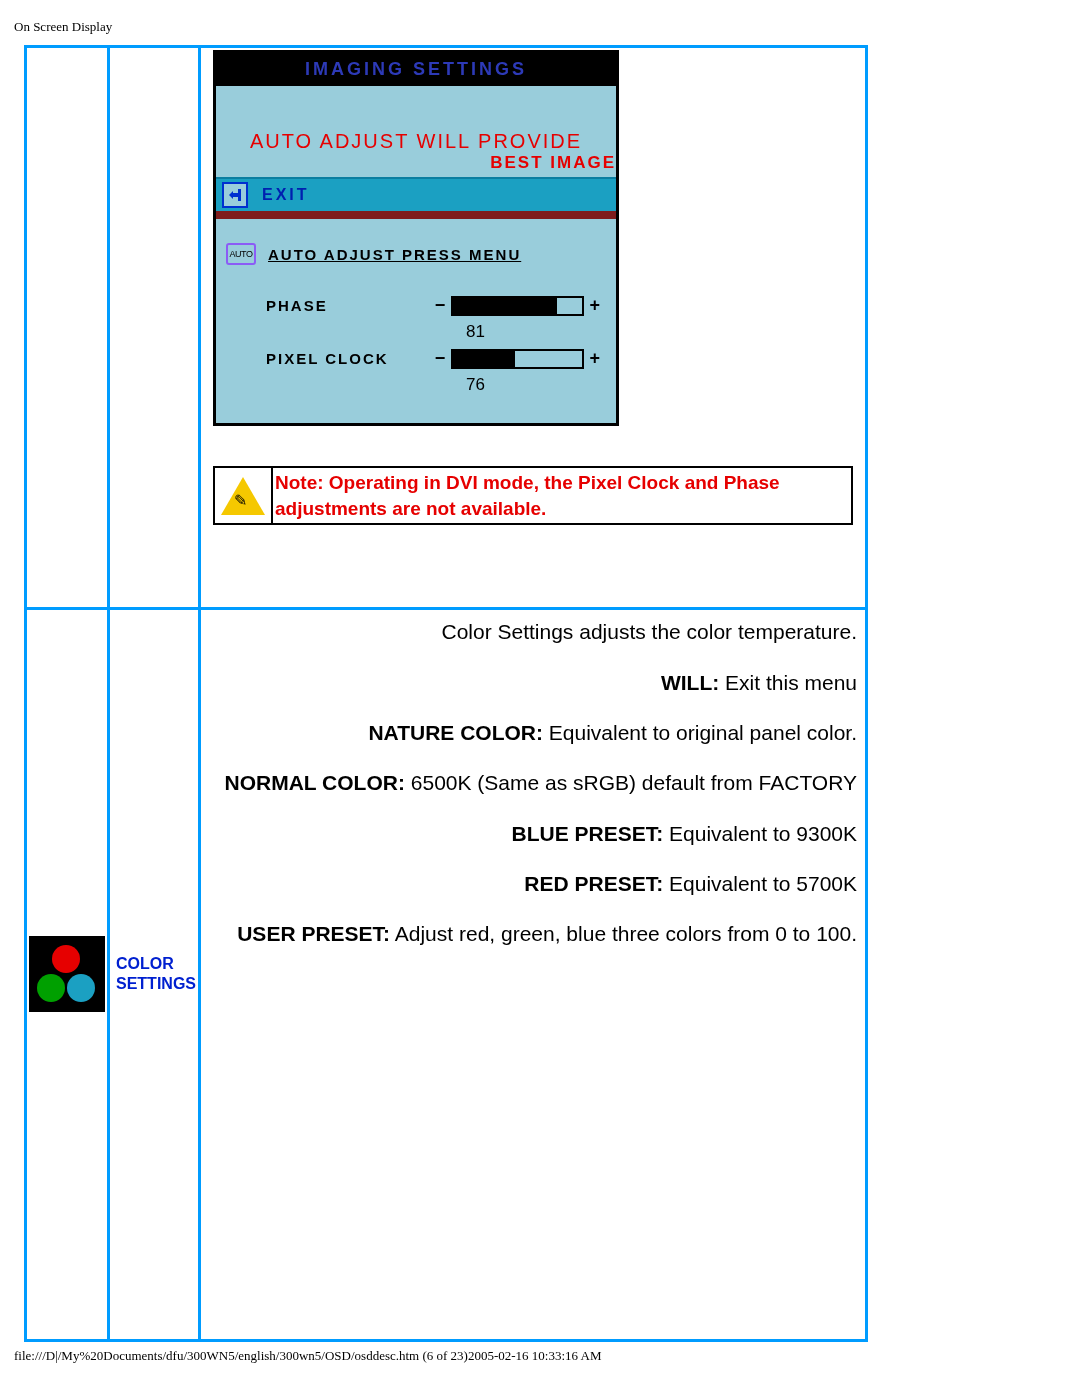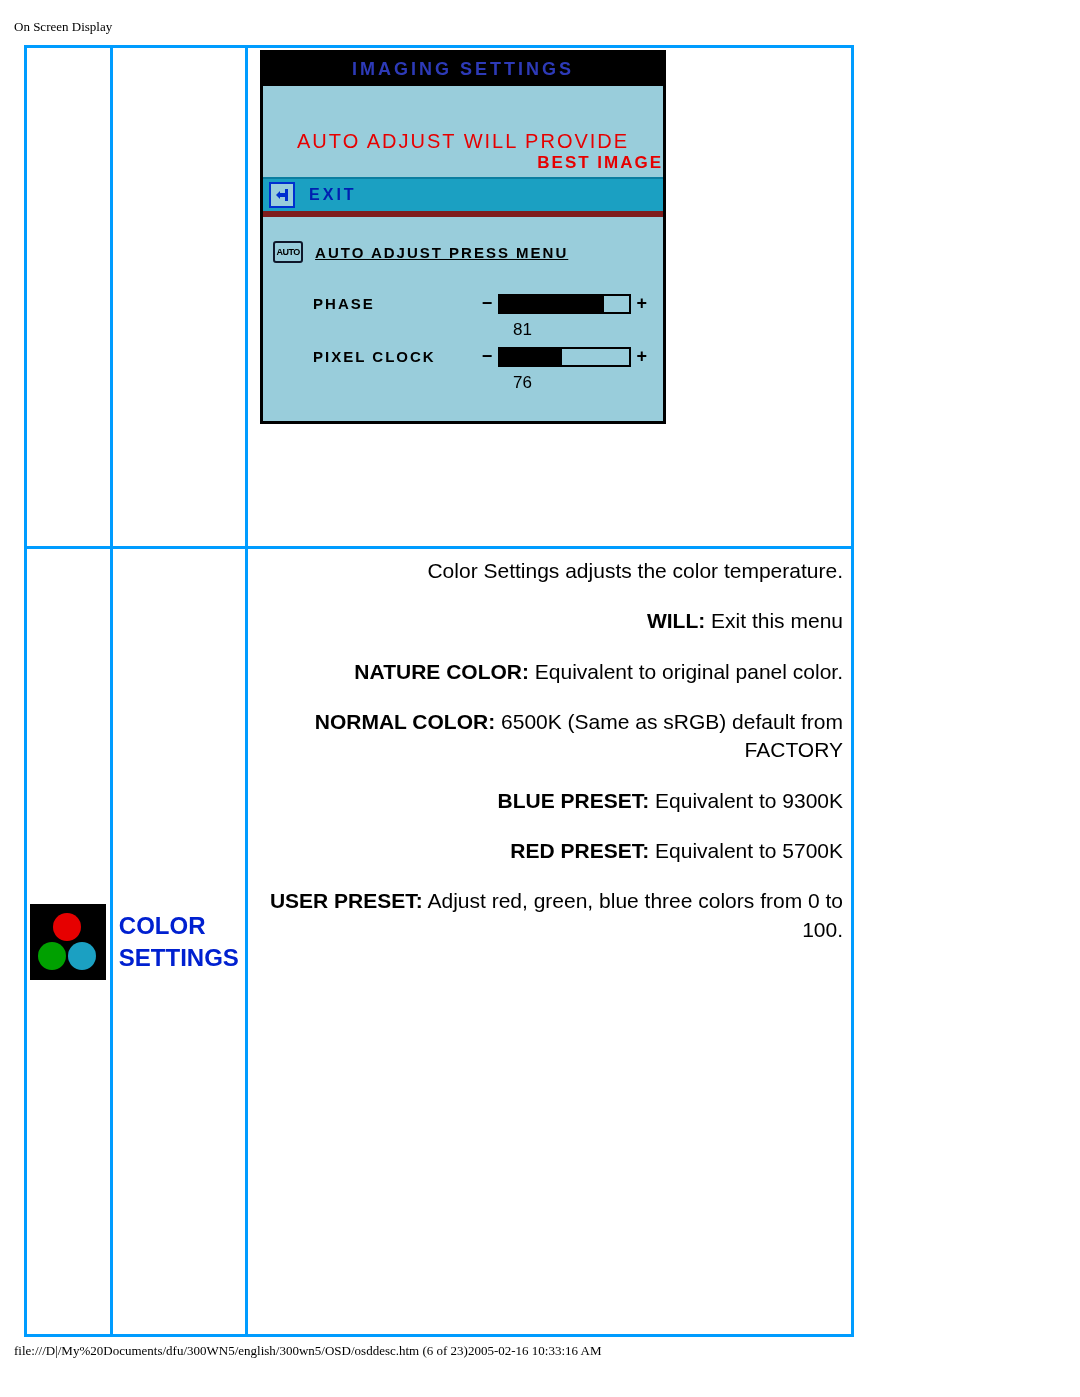--- a/index.html
+++ b/index.html
@@ -14,21 +14,21 @@
     padding: 19px 14px 4px 14px;
     font-family: "Times New Roman", serif;
   }
   .page-footer {
     font-size: 13px;
     padding: 6px 14px;
     font-family: "Times New Roman", serif;
   }
   table.main {
     border-collapse: collapse;
-    width: 830px;
+    width: 714px;
     margin-left: 24px;
     margin-top: 6px;
   }
   table.main td {
     border: 3px solid #009cff;
     vertical-align: middle;
     padding: 2px;
   }
   td.col1 { width: 80px; text-align: center; }
   td.col2 { width: 130px; text-align: left; vertical-align: middle; }
@@ -70,21 +70,21 @@
     letter-spacing: 2px;
     font-size: 17px;
     padding: 0 0 4px 0;
   }
   .osd-exit-row {
     background: #1ba0c2;
     display: flex;
     align-items: center;
     padding: 3px 6px;
     border-top: 2px solid #0b7ea0;
-    border-bottom: 6px solid #7f1d1d;
+    border-bottom: 8px solid #7f1d1d;
   }
   .exit-icon-box {
     width: 22px; height: 22px;
     border: 2px solid #0030d0;
     background: #99cddb;
     display: flex; align-items: center; justify-content: center;
     margin-right: 14px;
   }
   .exit-label {
     color: #0020b0;
@@ -93,24 +93,24 @@
     font-size: 16px;
   }
   .osd-body { padding: 18px 10px 28px 10px; }
   .osd-line {
     display: flex;
     align-items: center;
     margin: 6px 0;
   }
   .auto-icon {
     width: 26px; height: 18px;
-    border: 2px solid #0f172a;
+    border: 2px solid #8b5cf6;
     border-radius: 3px;
     font-size: 9px;
-    font-weight: bold;
+    font-weight: normal;
     display: flex; align-items: center; justify-content: center;
     margin-right: 12px;
     letter-spacing: -0.5px;
   }
   .osd-item-label {
     color: #000;
     font-weight: bold;
     letter-spacing: 2px;
     font-size: 15px;
     width: 165px;
@@ -179,21 +179,21 @@
     margin: 0 auto;
   }
   .dot { position: absolute; width: 28px; height: 28px; border-radius: 50%; }
   .dot.red   { background: #e60000; left: 23px; top: 9px; }
   .dot.green { background: #00a000; left: 8px;  top: 38px; }
   .dot.blue  { background: #1ba0c2; left: 38px; top: 38px; }
 
   .section-label {
     color: #0020d0;
     font-weight: bold;
-    font-size: 24px;
+    font-size: 16px;
     line-height: 1.3;
     padding-left: 4px;
   }
 
   .desc {
     font-size: 21px;
     line-height: 1.35;
     padding: 6px 6px 6px 2px;
     font-family: Arial, Helvetica, sans-serif;
   }
@@ -249,20 +249,32 @@
               <span class="sign">−</span>
               <div class="slider">
                 <div class="slider-fill" style="width:48%"></div>
               </div>
               <span class="sign">+</span>
             </div>
             <div class="slider-val">76</div>
           </div>
         </div>
         <div class="osd-gap"></div>
+        <table class="note-table">
+          <tbody>
+                <tr>
+            <td class="warn-icon-cell">
+              <div class="warn-tri"></div>
+            </td>
+            <td>
+              <div class="note-text">Note: Operating in DVI mode, the Pixel Clock and Phase adjustments are not available.</div>
+            </td>
+          </tr>
+        </tbody>
+            </table>
         <div style="height:70px"></div>
       </div>
     </td>
   </tr>
 
   <tr>
     <td class="col1">
       <div class="color-icon">
         <div class="dot red"></div>
         <div class="dot green"></div>

